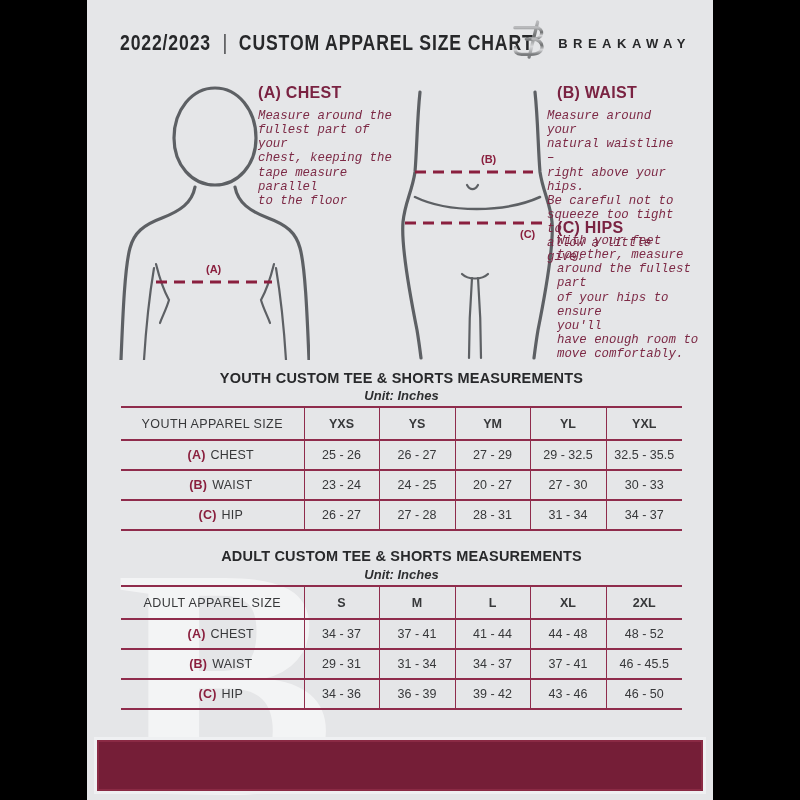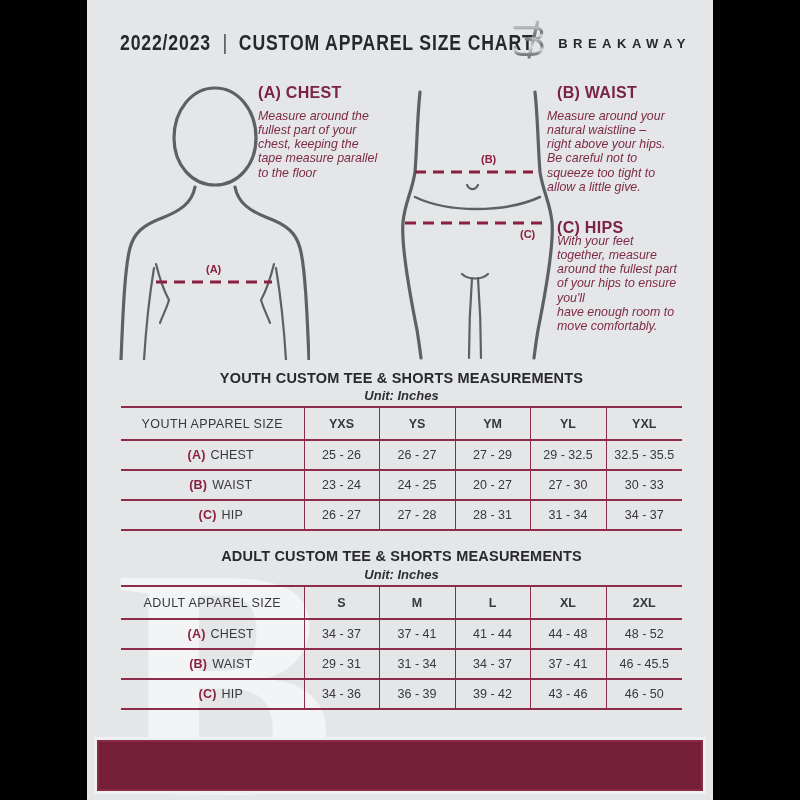--- a/index.html
+++ b/index.html
@@ -15,21 +15,21 @@
   .hdr-left{position:absolute;left:33px;top:30px;display:flex;align-items:center;gap:14px;
             transform:scale(0.84,1.08);transform-origin:left center;white-space:nowrap;}
   .hdr-season,.hdr-title{font-size:21px;font-weight:800;letter-spacing:1px;color:#27282a;}
   .hdr-divider{font-size:20px;font-weight:400;color:#3a3b3d;}
   .hdr-right{position:absolute;right:22px;top:18px;display:flex;align-items:center;gap:8px;}
   .brand{font-size:13px;font-weight:700;letter-spacing:5.5px;color:#27282a;}
 
   
   .sec-h{position:absolute;font-size:16px;font-weight:800;color:#7a2342;letter-spacing:.3px;}
   .sec-d{position:absolute;font-size:12.4px;font-style:italic;font-weight:500;color:#7d2a46;
-         line-height:1.14;white-space:pre-line;}
+         line-height:1.14;white-space:pre-line;font-family:Liberation Mono, monospace;}
   .marker{position:absolute;font-size:11px;font-weight:800;color:#8a1f3e;}
 
   figure{margin:0;}
   .fig{position:absolute;}
 
   
   .tbl-title{position:absolute;left:34px;width:561px;text-align:center;font-size:14.5px;
              font-weight:700;color:#28292b;letter-spacing:.2px;}
   .tbl-unit{position:absolute;left:34px;width:561px;text-align:center;font-size:13px;
             font-style:italic;font-weight:600;color:#2e2f31;}

